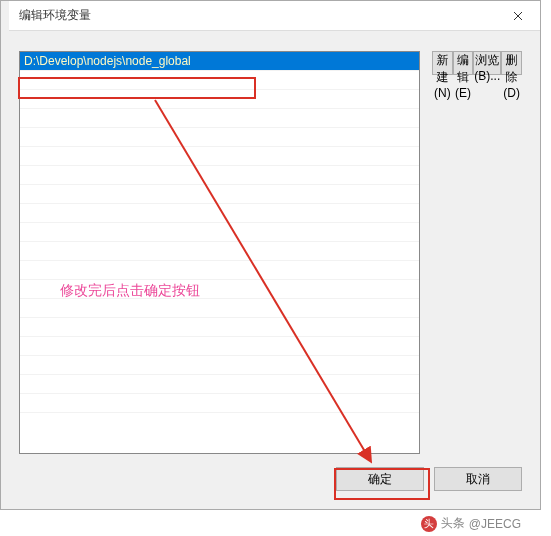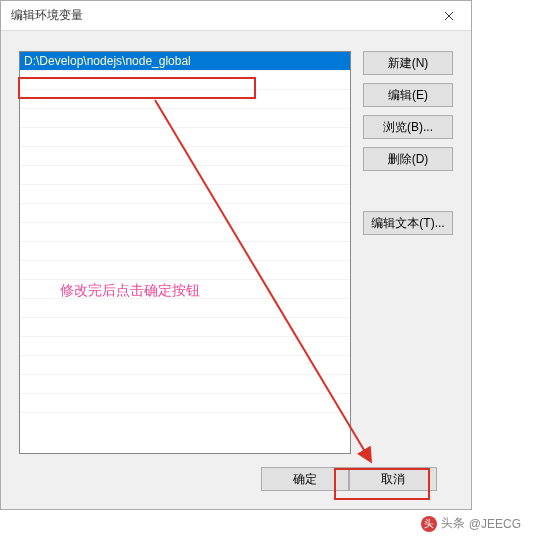--- a/index.html
+++ b/index.html
@@ -6,25 +6,26 @@
     body {
       width: 551px;
       height: 536px;
       font-family: "Microsoft YaHei", "Segoe UI", sans-serif;
       font-size: 12px;
       background: #fff;
       position: relative;
       overflow: hidden;
     }
     .dialog {
-      width: 472px;
+      width: 541px;
       height: 510px;
       border: 1px solid #aaa;
       background: #f0f0f0;
       position: relative;
+      padding-left: 8px;
     }
     .titlebar {
       height: 30px;
       background: #fff;
       border-bottom: 1px solid #ddd;
       display: flex;
       align-items: center;
       justify-content: space-between;
       padding-left: 10px;
     }
@@ -64,37 +65,38 @@
       white-space: nowrap;
       overflow: hidden;
     }
     .list-row.selected {
       background: #0078d7;
       color: #fef9c3;
     }
     .button-col {
       width: 90px;
       display: flex;
-      flex-direction: column;
+      flex-direction: row;
     }
     .win-btn {
       height: 24px;
       border: 1px solid #adadad;
       background: #e1e1e1;
       font-size: 12px;
       font-family: inherit;
       cursor: pointer;
       margin-bottom: 8px;
     }
     .gap-medium { margin-bottom: 40px; }
     .footer {
       position: absolute;
       bottom: 18px;
-      right: 34px;
-      display: flex;
+      right: 18px;
+      display: flex;
+      gap: 10px;
     }
     .footer .win-btn { width: 88px; margin-bottom: 0; }
     .annotation-text {
       position: absolute;
       left: 60px;
       top: 282px;
       color: #ec4899;
       font-size: 14px;
       pointer-events: none;
     }
@@ -178,21 +180,20 @@
       <div class="list-row"></div>
       <div class="list-row"></div>
       <div class="list-row"></div>
     </div>
 
     <div class="button-col">
       <button class="win-btn">新建(N)</button>
       <button class="win-btn">编辑(E)</button>
       <button class="win-btn">浏览(B)...</button>
       <button class="win-btn gap-medium">删除(D)</button>
-      <button class="win-btn">编辑文本(T)...</button>
     </div>
   </div>
 
   <div class="footer">
     <button class="win-btn">确定</button>
     <button class="win-btn">取消</button>
   </div>
 </div>
 
 <div class="annotation-box-entry"></div>

